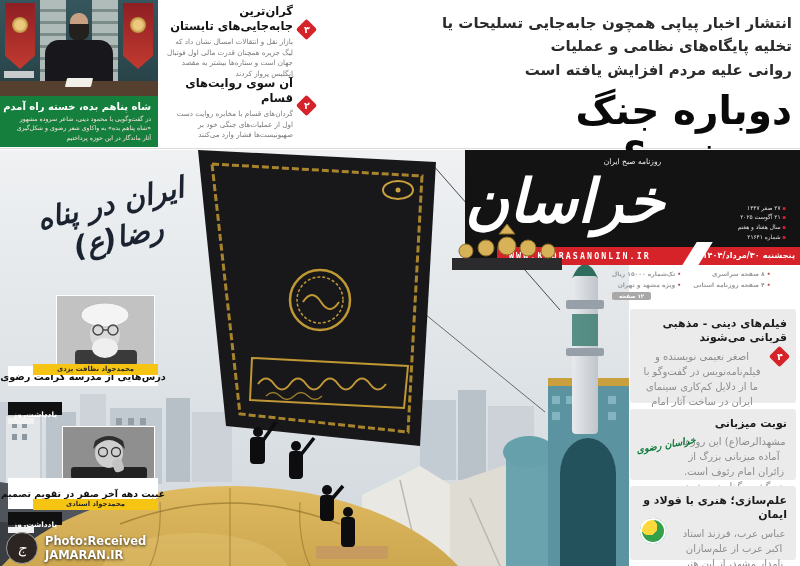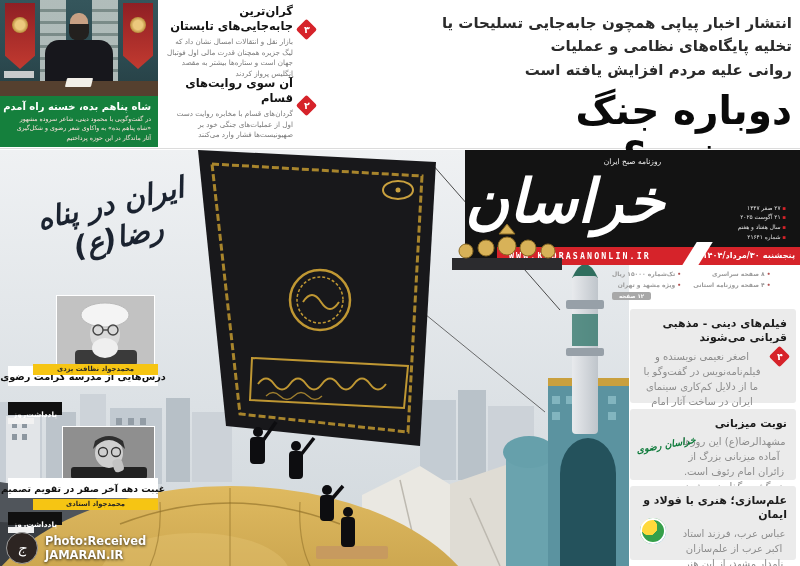--- a/index.html
+++ b/index.html
@@ -73,21 +73,21 @@
   .rc1 .diamond{right:9px;top:40px;}
   .rc2 .rc-body,.rc3 .rc-body{padding-left:42px;}
   .logo-green{position:absolute;left:6px;top:30px;transform:rotate(-10deg);font-size:9.5px;font-weight:bold;font-style:italic;color:#0d7a3a;white-space:nowrap;}
   .logo-color{position:absolute;left:10px;top:32px;width:26px;height:26px;border-radius:50%;background:radial-gradient(circle at 35% 35%,#ffd93b 0 34%,#35a04a 35% 68%,#1b7fae 69%);box-shadow:0 0 0 2px #fff inset;}
 
   
   .n-photo{border:1px solid #fff;background:#cfcfcf;z-index:4;}
   .n1-photo{left:56px;top:295px;width:97px;height:70px;}
   .n2-photo{left:62px;top:426px;width:91px;height:52px;}
   .n-strip{left:8px;width:150px;background:#fff;display:flex;align-items:center;justify-content:center;z-index:4;}
-  .n1-strip{top:366px;height:20px;} .n2-strip{top:478px;height:20px;text-align:center;}
+  .n1-strip{top:366px;height:20px;} .n2-strip{top:478px;height:31px;text-align:center;}
   .n-title{font-size:9.8px;font-weight:bold;color:#0f0f0f;white-space:nowrap;}
   .n-yellow{left:33px;width:125px;height:11px;background:#f6c513;text-align:center;z-index:4;}
   .n1-yellow{top:364px;} .n2-yellow{top:499px;}
   .n-author{font-size:6.8px;font-weight:bold;color:#262626;line-height:11px;}
   .n-tag{left:8px;width:54px;height:13px;background:#101010;text-align:center;z-index:4;}
   .n1-tag{top:402px;} .n2-tag{top:512px;}
   .n-tag span{font-size:7.4px;font-weight:bold;color:#fff;line-height:13px;}
   .n-chip{left:8px;width:26px;height:6px;background:#f2f2f2;z-index:4;}
   .n1-chip{top:418px;} .n2-chip{top:527px;}
 

